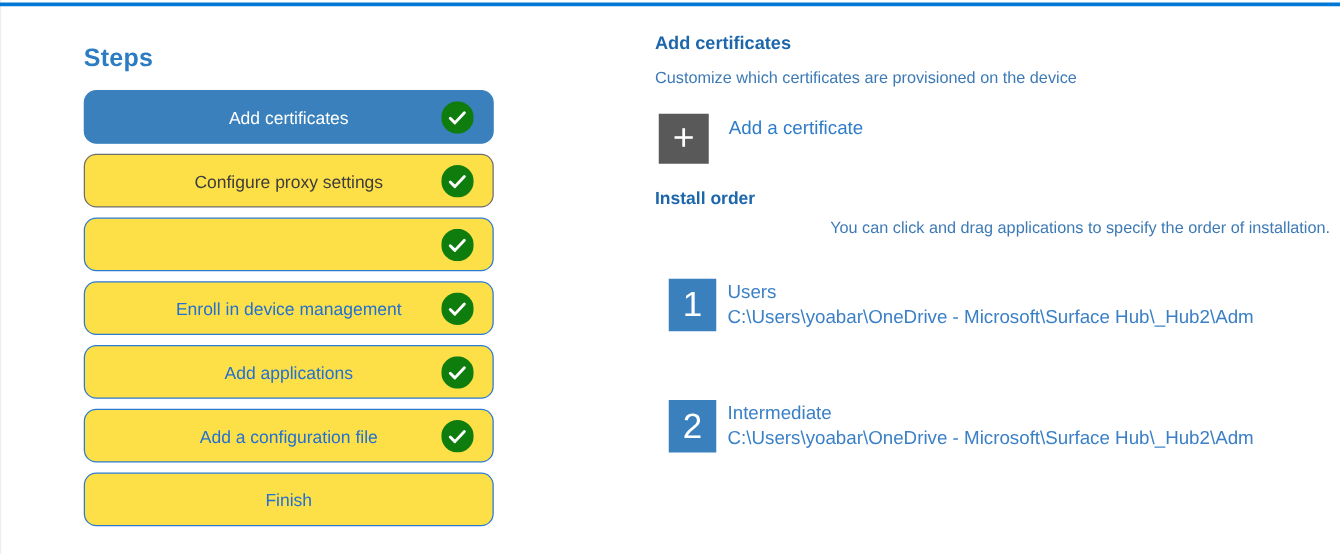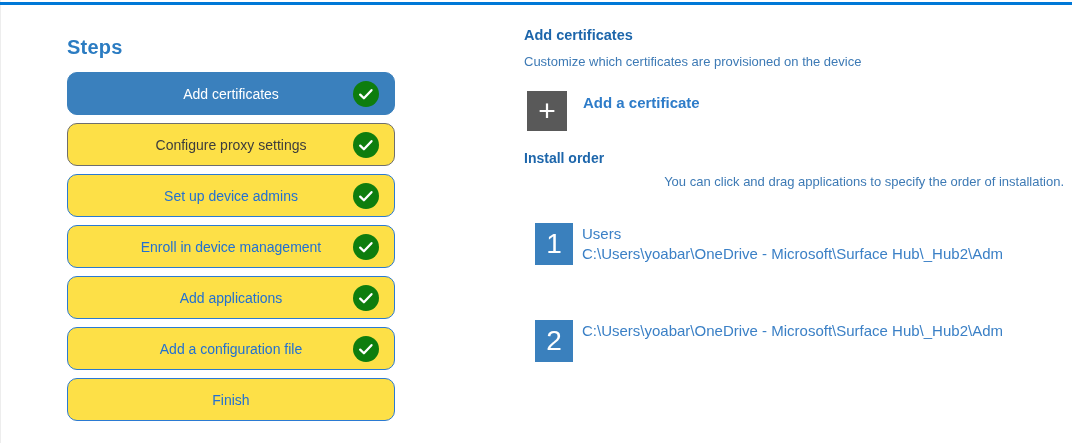--- a/index.html
+++ b/index.html
@@ -28,21 +28,21 @@
   
   .main{position:absolute;left:524px;top:27px;width:540px;}
   .section-title{font-size:14.5px;font-weight:bold;color:#1d66ab;margin:0;}
   .section-desc{font-size:13px;color:#3d7ab5;margin-top:11px;}
   .add-cert-row{display:flex;align-items:flex-start;margin-top:22px;margin-left:3px;}
   .add-tile{
     width:40px;height:40px;background:#595959;color:#ffffff;
     display:flex;align-items:center;justify-content:center;
     font-size:30px;font-weight:300;line-height:1;cursor:pointer;user-select:none;
   }
-  .add-label{margin-left:16px;font-size:15px;color:#2e7cc9;margin-top:3px;font-weight:bold;}
+  .add-label{margin-left:16px;font-size:15px;color:#2e7cc9;margin-top:3px;}
 
   .install-title{font-size:14px;font-weight:bold;color:#1d66ab;margin-top:19px;}
   .install-desc{font-size:13px;color:#3d7ab5;margin-top:8px;text-align:right;}
 
   .cert-item{display:flex;align-items:flex-start;margin-left:11px;cursor:grab;}
   .cert-item.first{margin-top:34px;}
   .cert-item.second{margin-top:55px;}
   .num-tile{
     width:38px;height:42px;background:#3a80bd;color:#ffffff;flex:none;
     display:flex;align-items:center;justify-content:center;font-size:28px;line-height:1;
@@ -75,21 +75,20 @@
       <span>Configure proxy settings</span>
       <span class="check-badge">
         <svg width="26" height="26" viewBox="0 0 26 26">
             <circle cx="13" cy="13" r="13" fill="#0e7d0e"></circle>
             <path d="M7.2 13.6l3.7 3.7 7.6-8.1" stroke="#fff" stroke-width="2.3" fill="none" stroke-linecap="round" stroke-linejoin="round"></path>
           </svg>
       </span>
     </div>
 
     <div class="step">
-      <span>Set up device admins</span>
       <span class="check-badge">
         <svg width="26" height="26" viewBox="0 0 26 26">
             <circle cx="13" cy="13" r="13" fill="#0e7d0e"></circle>
             <path d="M7.2 13.6l3.7 3.7 7.6-8.1" stroke="#fff" stroke-width="2.3" fill="none" stroke-linecap="round" stroke-linejoin="round"></path>
           </svg>
       </span>
     </div>
 
     <div class="step">
       <span>Enroll in device management</span>
@@ -150,16 +149,17 @@
       <span class="item-name">Users</span>
       <span class="item-path">C:\Users\yoabar\OneDrive - Microsoft\Surface Hub\_Hub2\Adm</span>
     </div>
   </div>
 
   <div class="cert-item second">
     <div class="num-tile">
       <span>2</span>
     </div>
     <div class="item-text">
+      <span class="item-name">Intermediate</span>
       <span class="item-path">C:\Users\yoabar\OneDrive - Microsoft\Surface Hub\_Hub2\Adm</span>
     </div>
   </div>
 </div>
 
 </body></html>

